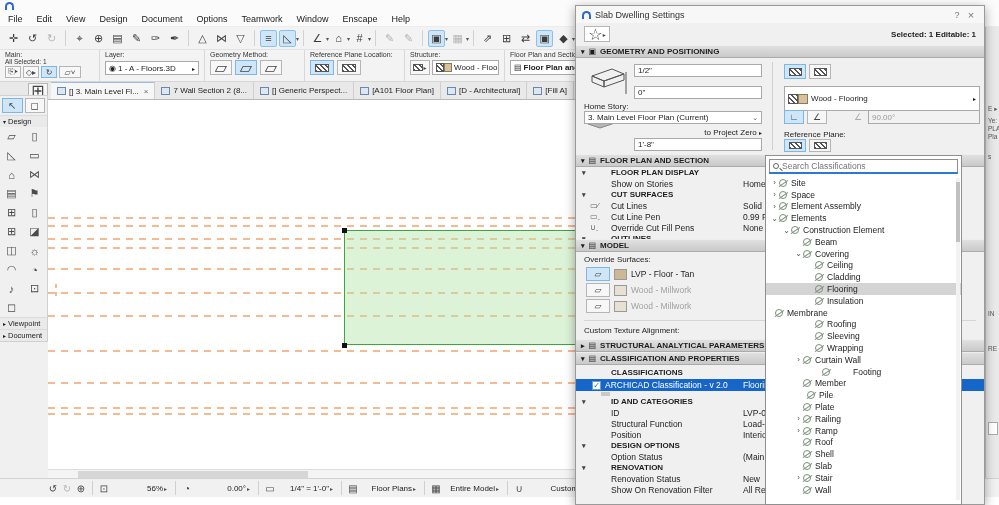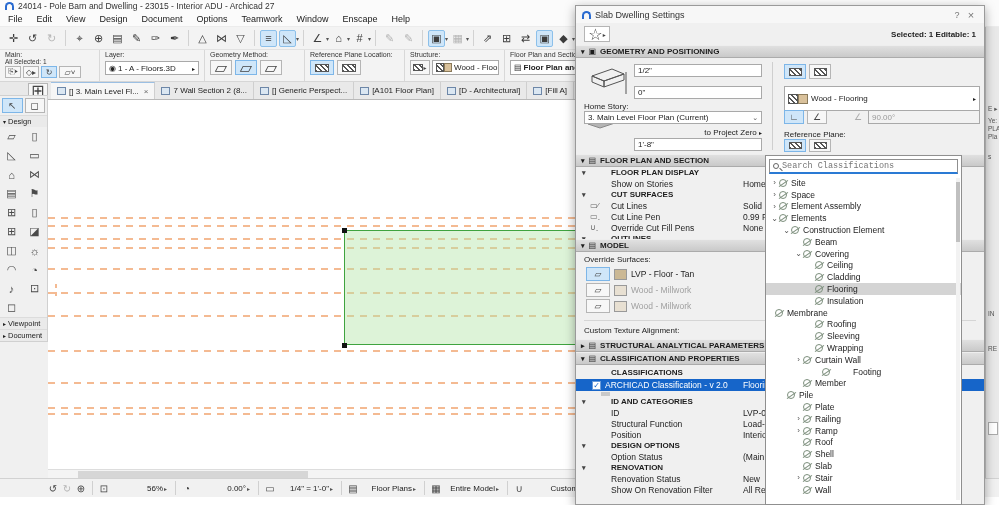--- a/index.html
+++ b/index.html
@@ -42,37 +42,36 @@
   .dialog{left:575px;top:5px;width:410px;height:500px;background:#f0f0f0;border:1px solid #9a9a9a;box-shadow:0 3px 10px rgba(0,0,0,.35);z-index:10}
   .dlgtitle{height:17px;display:flex;align-items:center;font-size:9px;color:#333;padding:0 6px;background:#f7f7f7}
   .hdrbar{display:flex;align-items:center;gap:4px;height:13px;background:linear-gradient(#e0e0e0,#c9c9c9);border-top:1px solid #eee;border-bottom:1px solid #ababab;font-weight:bold;font-size:8px;color:#1c1c1c;padding-left:5px}
   .drow{display:flex;align-items:center;height:11px;font-size:8.5px;color:#222;position:relative;padding-left:35px}
   .drowv{position:absolute;left:167px;white-space:nowrap}
   .dsub{font-weight:bold;font-size:8px;height:11px;display:flex;align-items:center;padding-left:35px;position:relative;color:#1c1c1c}
   .darr{position:absolute;left:6px;font-size:7px;color:#444}
   .dicon{position:absolute;left:14px;font-size:8px;color:#666}
   .popup{left:765px;top:155px;width:197px;height:350px;background:#fff;border:1px solid #8f8f8f;z-index:20;overflow:hidden}
   .search{margin:3px;height:15px;border:1px solid #8f8f8f;border-bottom:2px solid #2a7ad4;display:flex;align-items:center;padding:0 3px;gap:3px}
-  .search input{border:none;outline:none;font-size:8.5px;width:160px;font-family:Liberation Mono, monospace;color:#444;background:transparent}
+  .search input{border:none;outline:none;font-size:8.5px;width:160px;font-family:Liberation Sans, sans-serif;color:#444;background:transparent}
   .mag{width:6px;height:6px;border:1px solid #666;border-radius:50%;position:relative;flex:none}
   .mag:after{content:"";position:absolute;left:5px;top:5px;width:4px;height:1px;background:#666;transform:rotate(45deg)}
   .trow{display:flex;align-items:center;height:11.8px;font-size:8.5px;color:#222;white-space:nowrap}
   .texp{width:9px;text-align:center;font-size:8px;color:#555;flex:none}
   .clsicon{width:8px;height:8px;border:1px solid #7d8f7d;border-radius:50%;position:relative;margin-right:4px;flex:none}
   .clsicon:after{content:"";position:absolute;left:-2px;top:3px;width:11px;height:1px;background:#7d8f7d;transform:rotate(-35deg)}
   .rstrip{left:985px;top:27px;width:14px;height:451px;background:#e9e9e9;border-left:1px solid #c4c4c4;z-index:5;overflow:hidden}
   .frag{position:absolute;left:2px;font-size:6.5px;color:#555;white-space:nowrap}
   svg{display:block}
 </style>
 </head>
 <body>
 
 <div class="abs titlebar">
   <span class="logo"></span>
-  <span>24014 - Pole Barn and Dwelling - 23015 - Interior ADU  - Archicad 27</span>
 </div>
 
 <div class="abs menubar" id="menubar">
     <span class="menuitem">File</span>
     <span class="menuitem">Edit</span>
     <span class="menuitem">View</span>
     <span class="menuitem">Design</span>
     <span class="menuitem">Document</span>
     <span class="menuitem">Options</span>
     <span class="menuitem">Teamwork</span>
@@ -618,21 +617,21 @@
       <div class="trow" style="padding-left: 28px; gap: 19px;">
         <span class="texp"></span>
         <span class="clsicon"></span>
         <span>Footing</span>
       </div>
       <div class="trow" style="padding-left: 28px;">
         <span class="texp"></span>
         <span class="clsicon"></span>
         <span>Member</span>
       </div>
-      <div class="trow" style="padding-left: 12px;">
+      <div class="trow" style="padding-left: 32px;">
         <span class="texp"></span>
         <span class="clsicon"></span>
         <span>Pile</span>
       </div>
       <div class="trow" style="padding-left: 28px;">
         <span class="texp"></span>
         <span class="clsicon"></span>
         <span>Plate</span>
       </div>
       <div class="trow" style="padding-left: 28px;">

